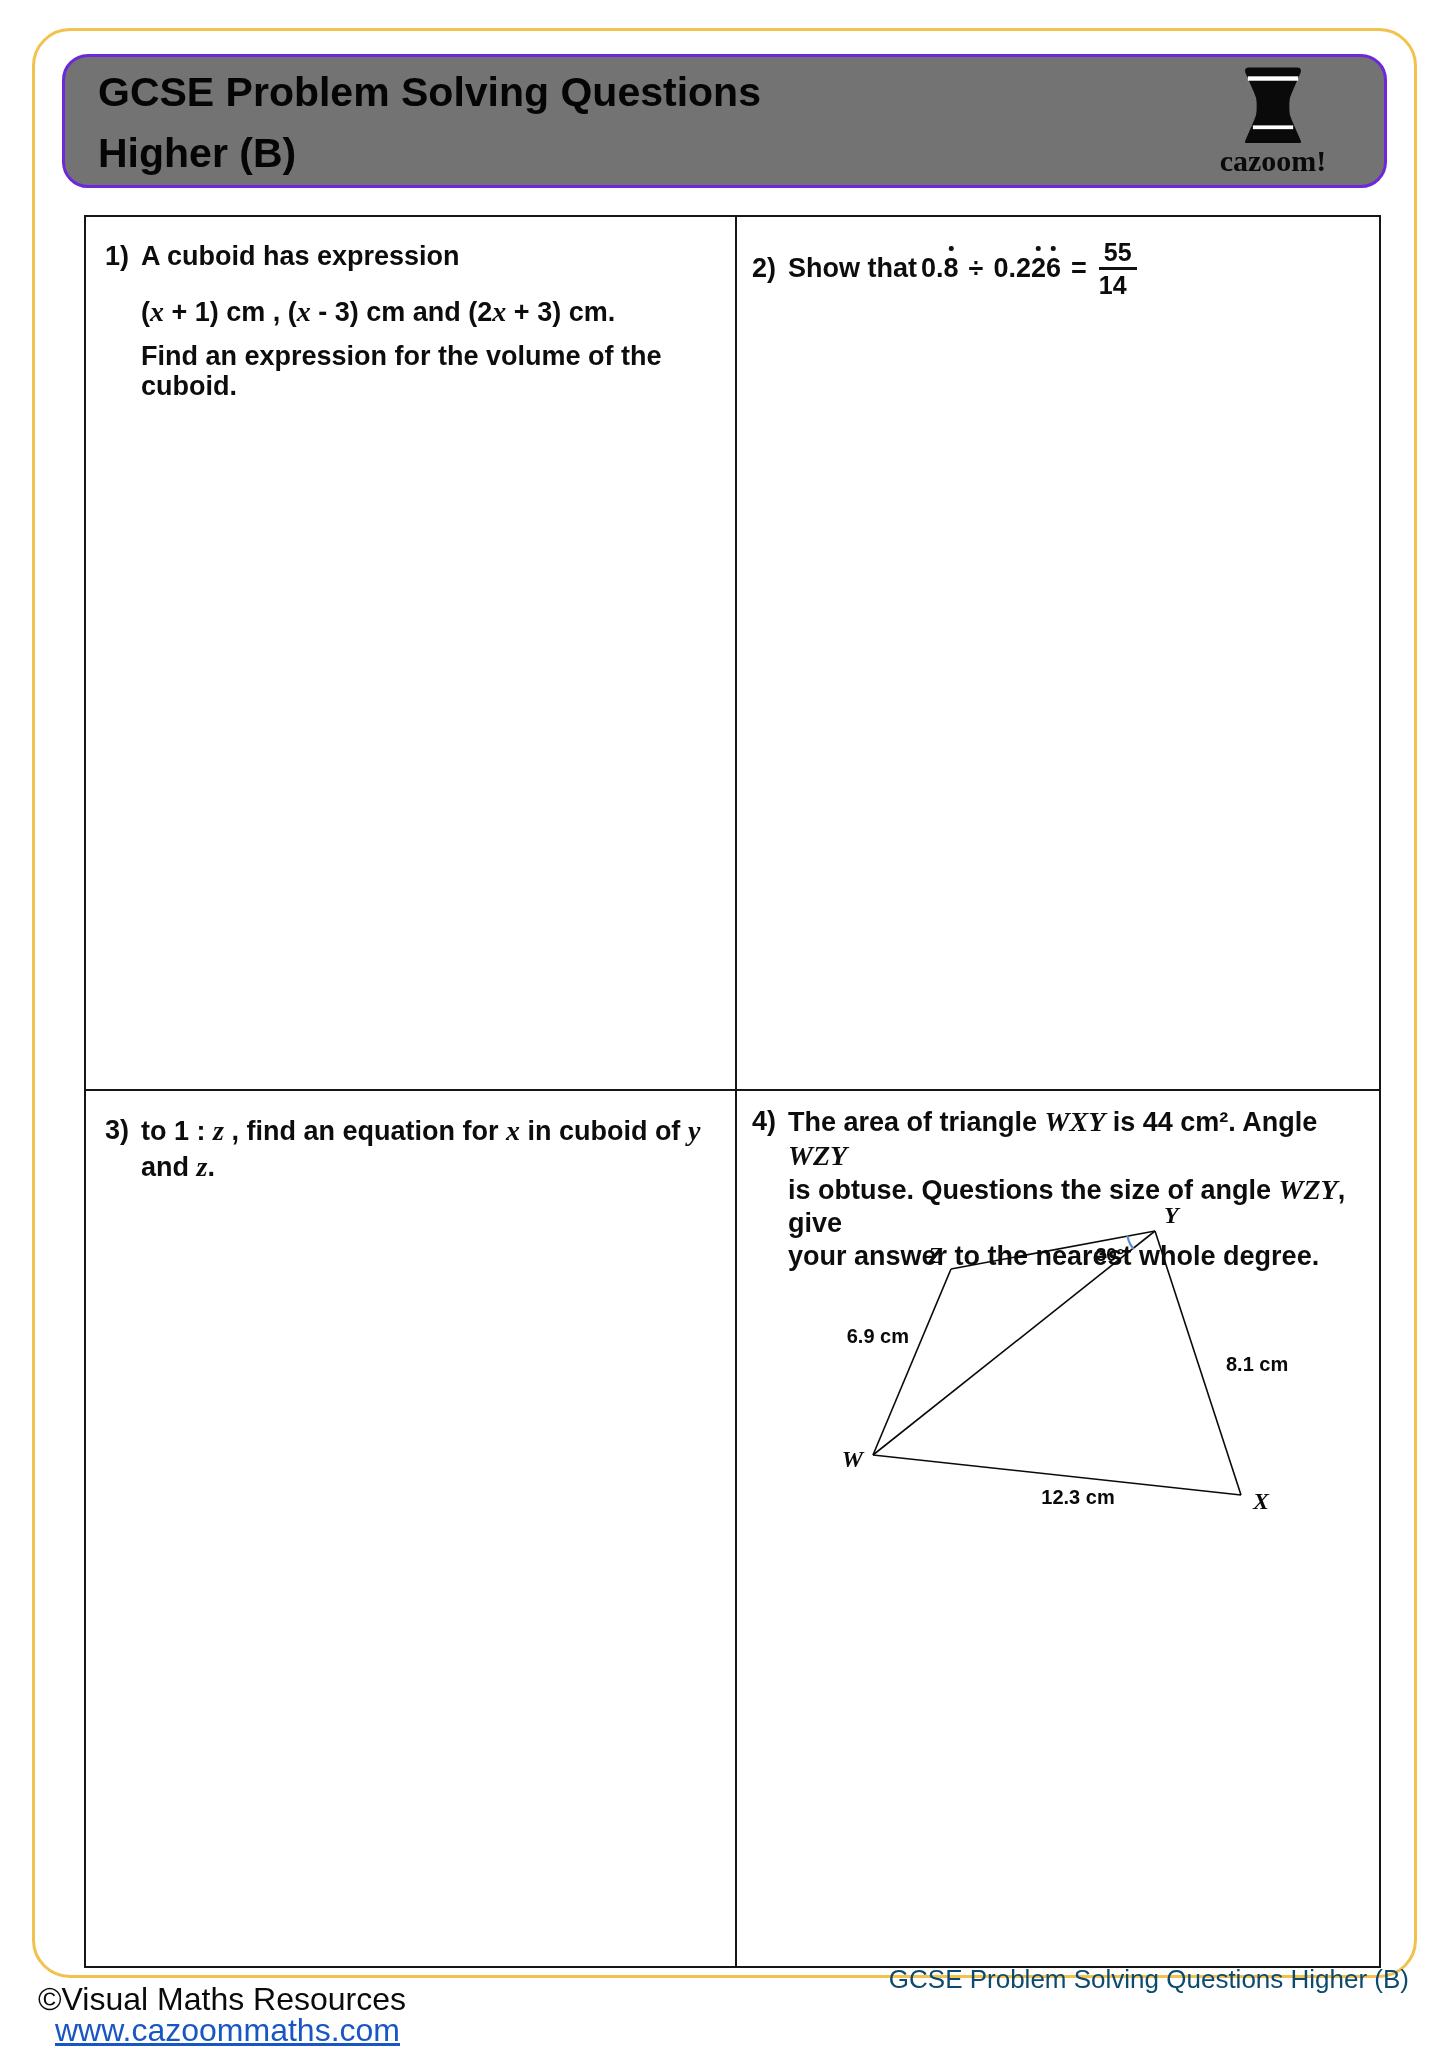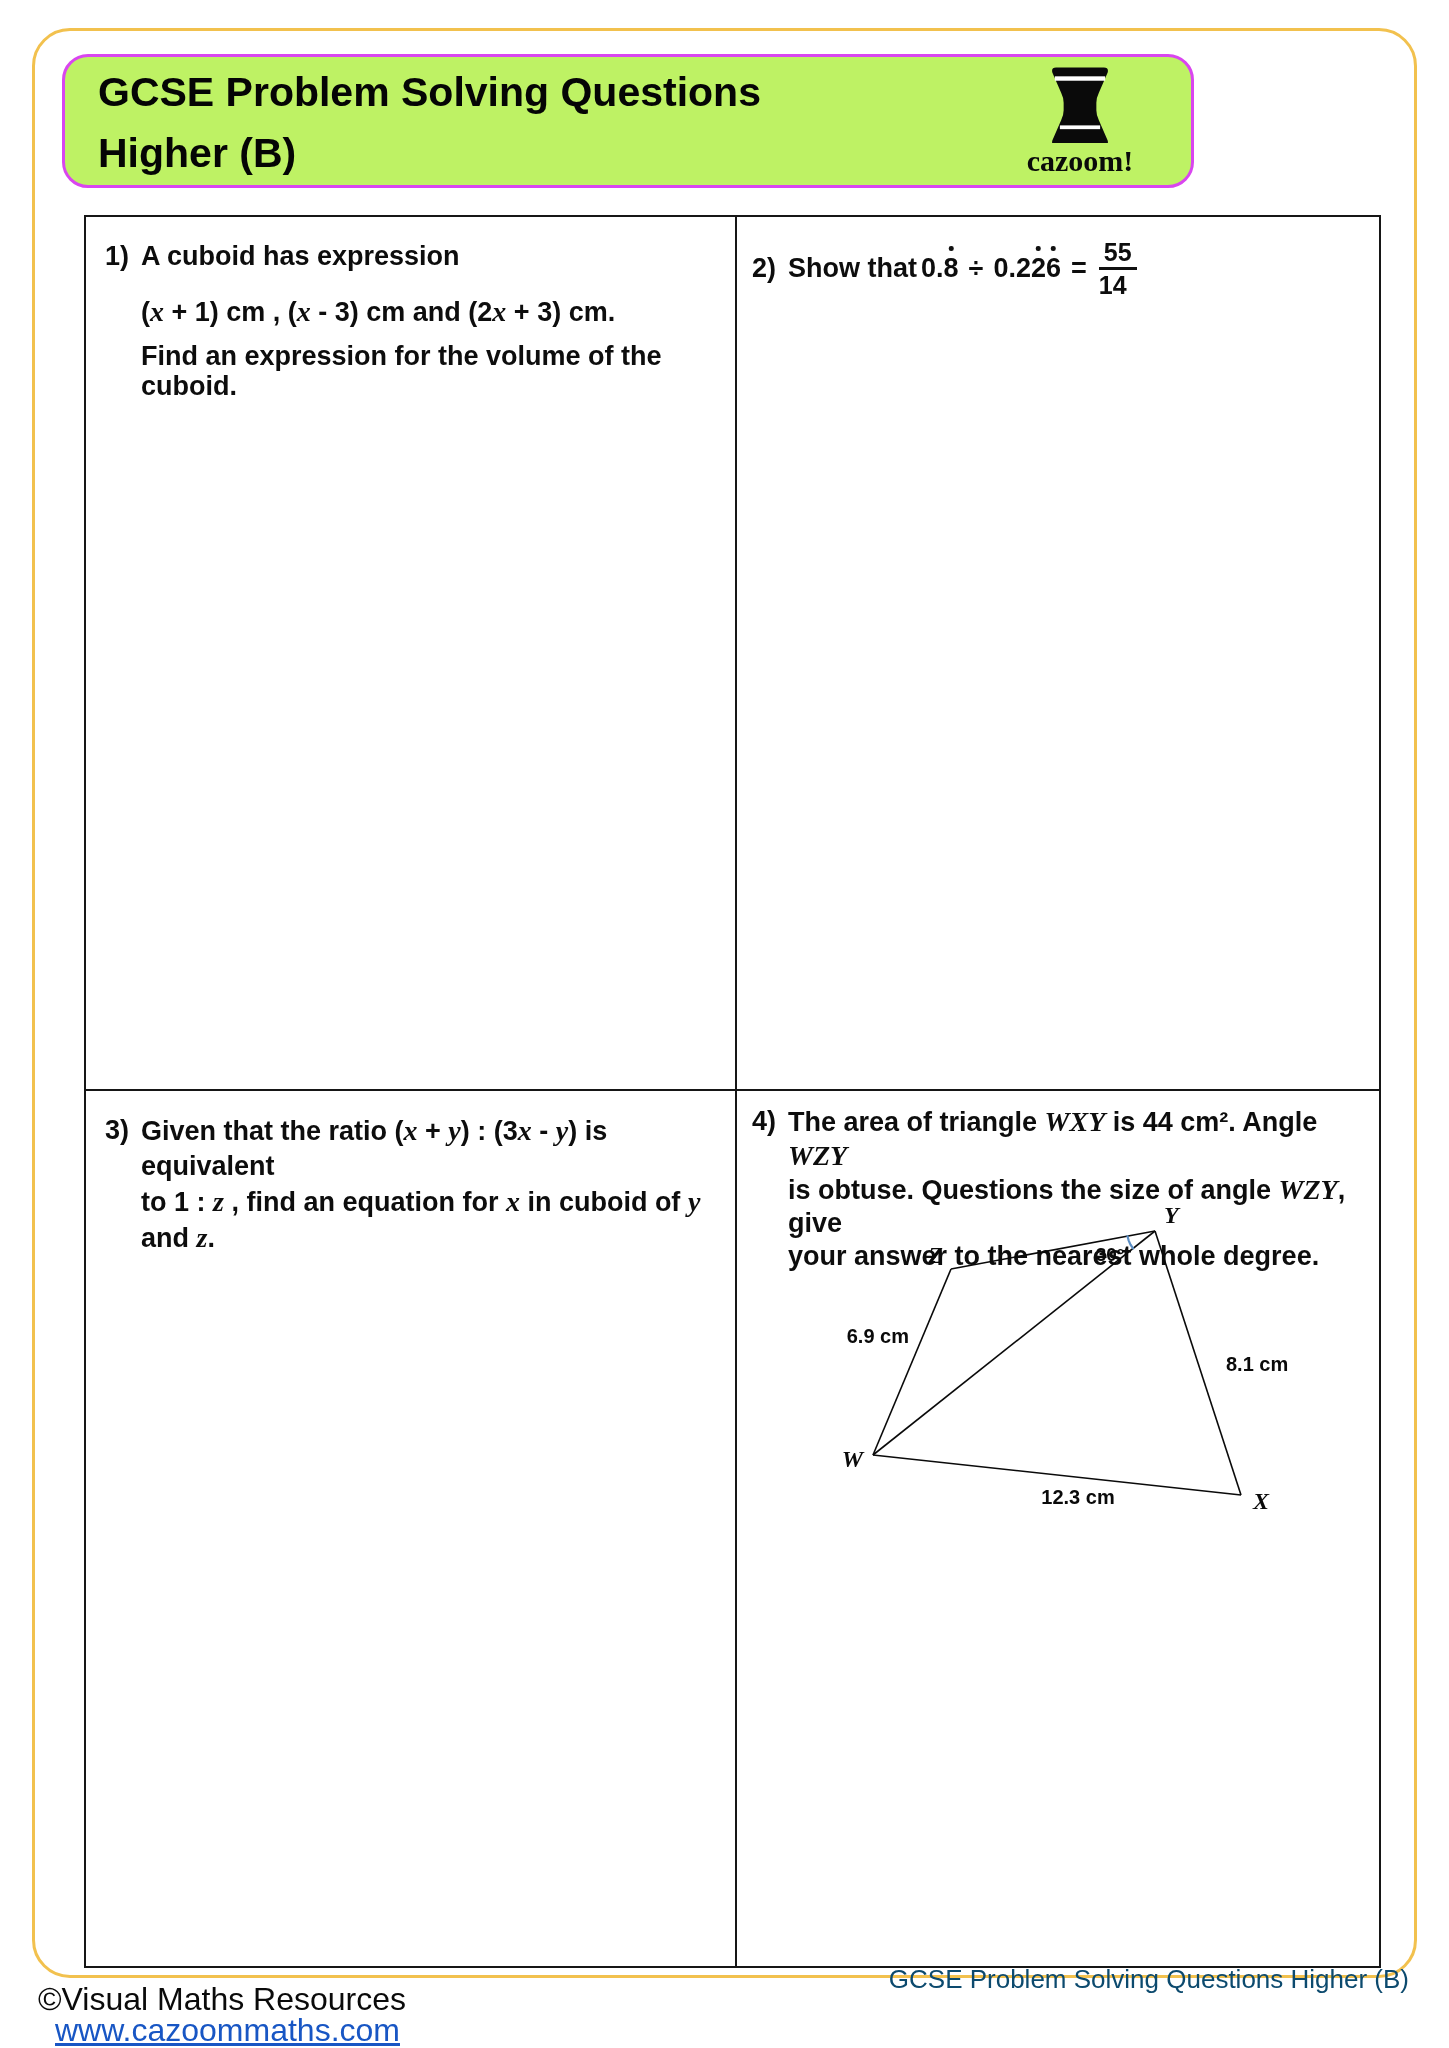--- a/index.html
+++ b/index.html
@@ -6,22 +6,22 @@
   html,body { background:#ffffff; }
   body {
     width:1449px; height:2048px; position:relative; overflow:hidden;
     font-family:"Liberation Sans", sans-serif; color:#111;
   }
   .frame {
     position:absolute; left:32px; top:28px; width:1385px; height:1950px;
     border:3px solid #f2c14e; border-radius:38px;
   }
   .header-box {
-    position:absolute; left:62px; top:54px; width:1132px; height:134px;
-    border:3px solid #d946ef; border-radius:26px; background:#bef264;
+    position:absolute; left:62px; top:54px; width:1325px; height:134px;
+    border:3px solid #6d28d9; border-radius:26px; background:#737373;
   }
   .title {
     position:absolute; left:33px; top:5px;
     font-size:41px; font-weight:700; line-height:61px; color:#050505;
   }
   .logo { position:absolute; right:46px; top:8px; width:130px; text-align:center; }
   .logo svg { display:block; margin:0 auto; }
   .logo-text { font-family:"Liberation Serif", serif; font-weight:700; font-size:30px; color:#0a0a0a; margin-top:1px; }
 
   .qtable {
@@ -120,21 +120,20 @@
             <span class="fden">14</span>
           </span>
         </span>
     </div>
   </div>
 
   <div class="cell c3">
     <div class="qrow">
       <span class="qnum">3)</span>
       <div>
-        <div><span>Given that the ratio (</span><span class="var">x</span><span> + </span><span class="var">y</span><span>) : (3</span><span class="var">x</span><span> - </span><span class="var">y</span><span>) is equivalent</span></div>
         <div><span>to 1 : </span><span class="var">z</span><span> , find an equation for </span><span class="var">x</span><span> in cuboid of </span><span class="var">y</span><span> and </span><span class="var">z</span><span>.</span></div>
       </div>
     </div>
   </div>
 
   <div class="cell c4">
     <div class="qrow">
       <span class="qnum">4)</span>
       <div>
         <div><span>The area of triangle </span><span class="var">WXY</span><span> is 44 cm². Angle </span><span class="var">WZY</span></div>

